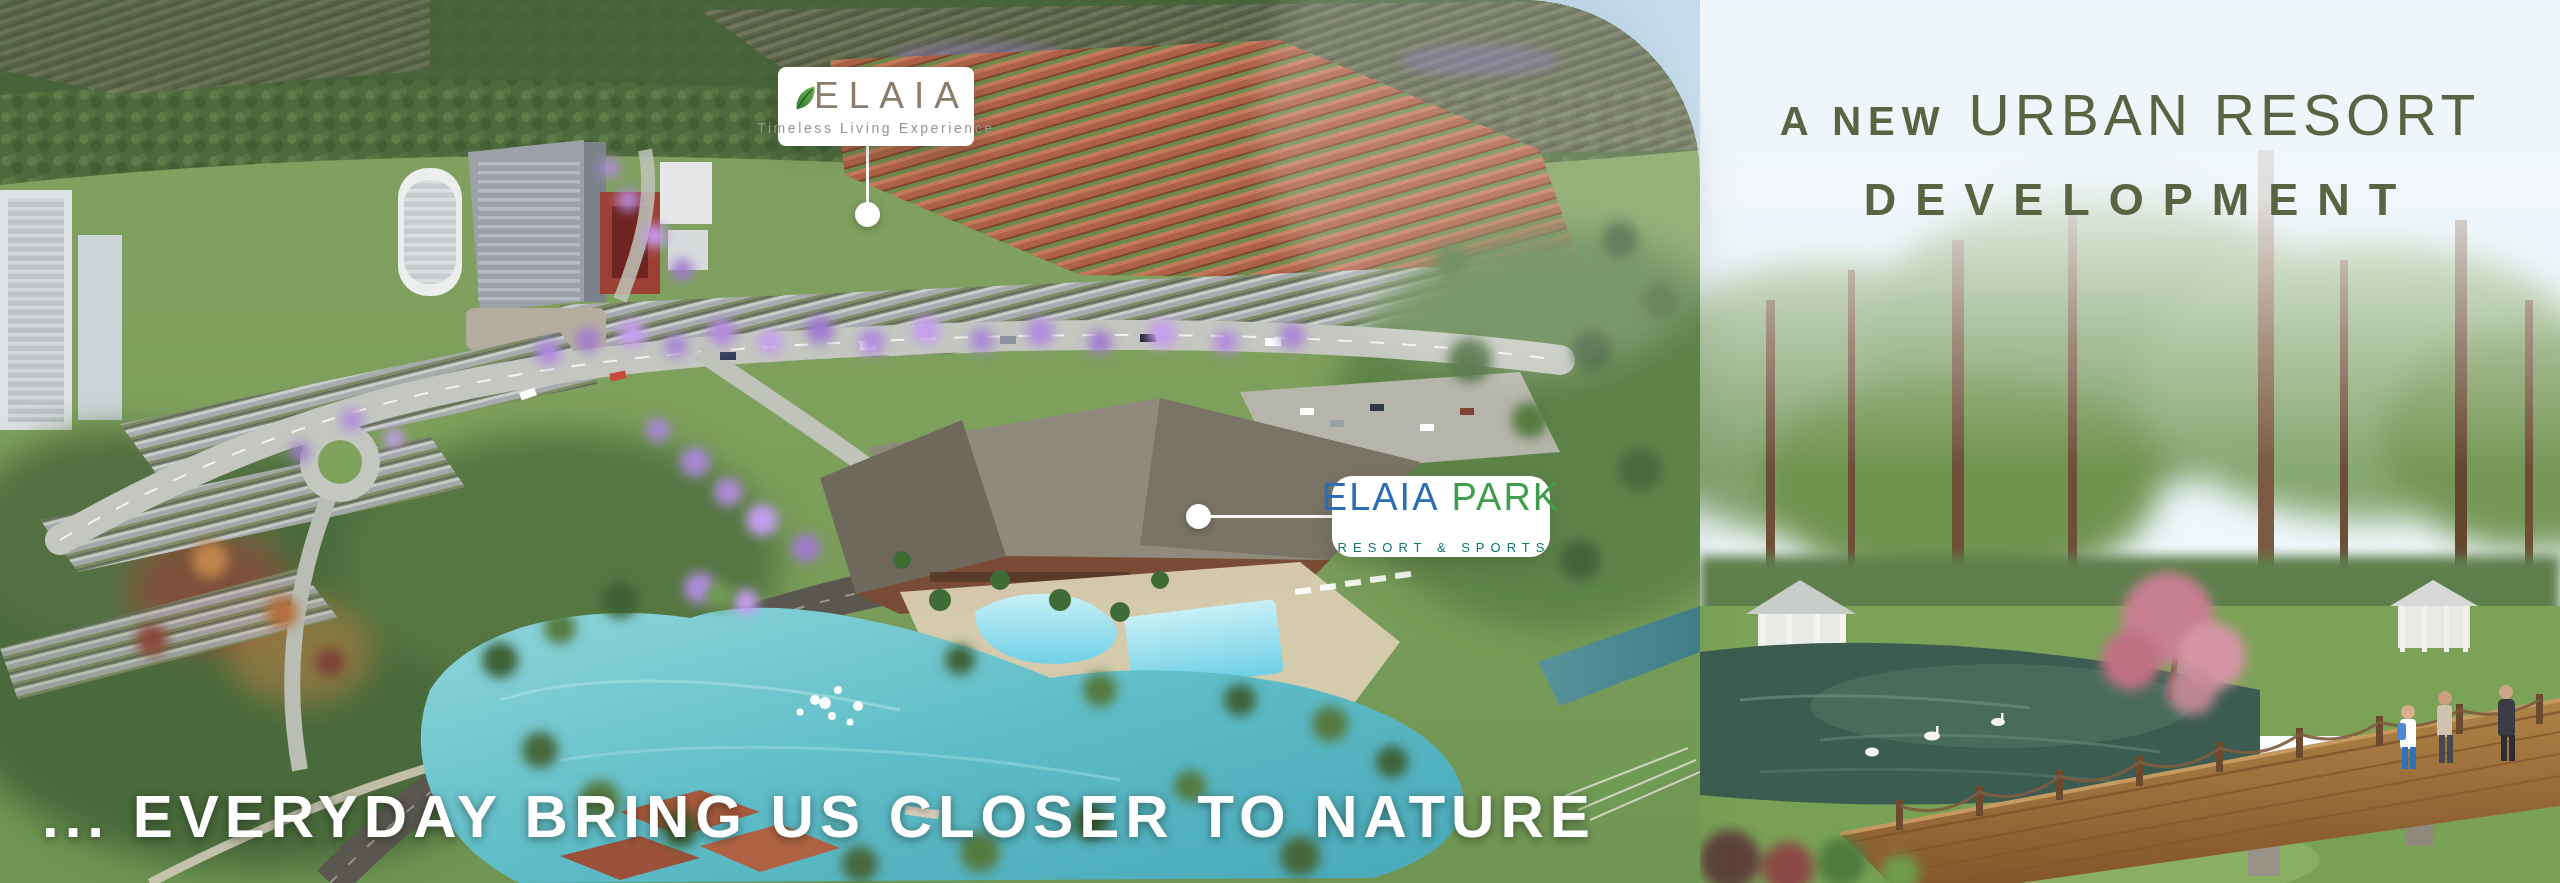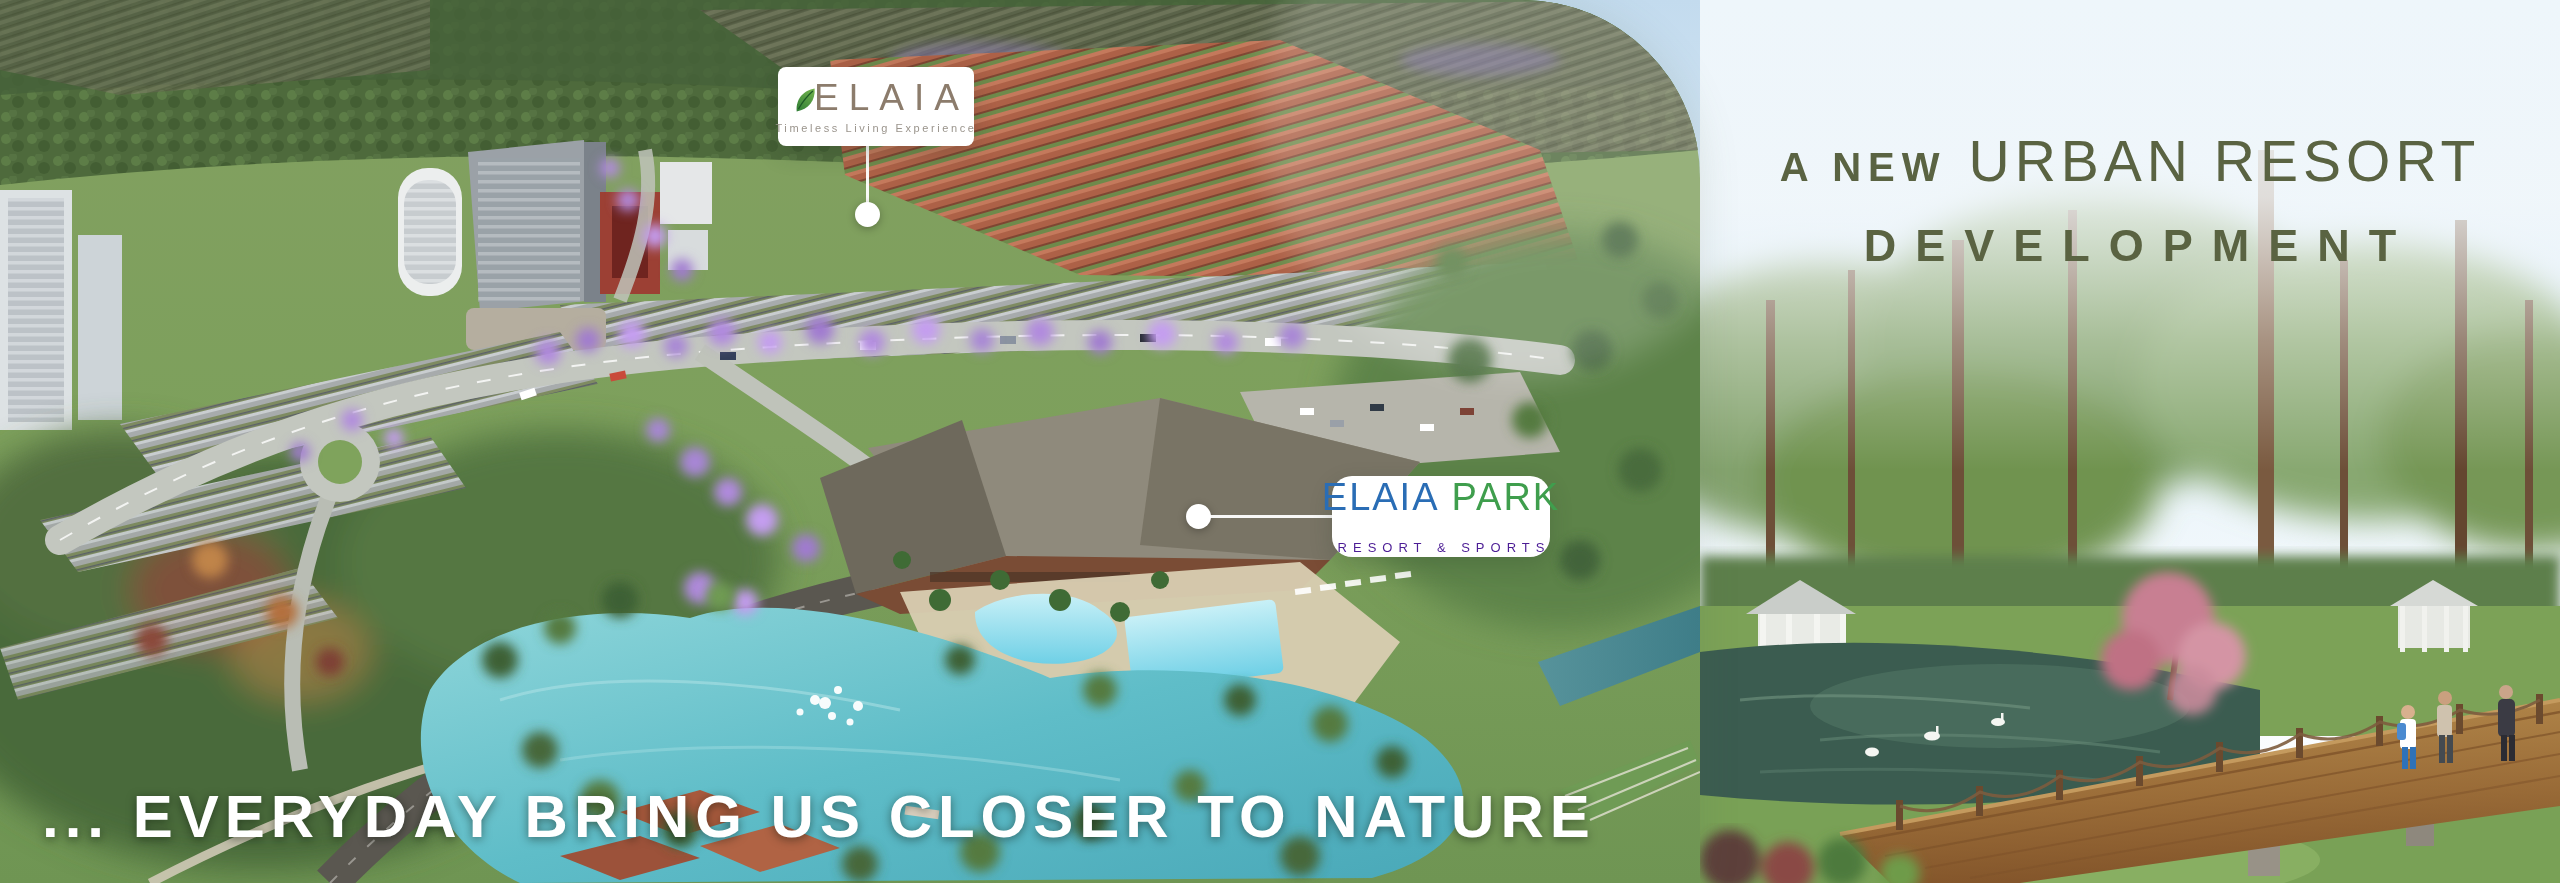--- a/index.html
+++ b/index.html
@@ -9,36 +9,36 @@
   
   #photo-right{position:absolute;left:1700px;top:0;width:860px;height:883px;}
   #photo-left{position:absolute;left:0;top:0;width:1700px;height:883px;border-top-right-radius:178px;overflow:hidden;box-shadow:0 0 40px rgba(90,110,80,.15);}
   #photo-left svg,#photo-right svg{display:block;}
   
   .badge{position:absolute;background:#ffffff;display:flex;flex-direction:column;align-items:center;justify-content:center;box-shadow:0 8px 22px rgba(40,60,40,.22);}
   #elaia-badge{left:778px;top:67px;width:196px;height:79px;border-radius:8px;}
   .elaia-row{display:flex;align-items:center;}
   .elaia-leaf{margin-right:-5px;transform:translateY(4px) rotate(-10deg);}
   .elaia-text{font-size:37px;letter-spacing:10px;margin-right:-10px;color:#8c7c6c;font-weight:500;line-height:1;}
-  .elaia-tagline{margin-top:6px;font-size:11px;letter-spacing:2.6px;color:#9a948c;white-space:nowrap;}
+  .elaia-tagline{margin-top:6px;font-size:14px;letter-spacing:2.6px;color:#9a948c;white-space:nowrap;}
   #lakepark-badge{left:1332px;top:476px;width:218px;height:81px;border-radius:20px;}
   .lakepark-row{font-size:38px;line-height:1;letter-spacing:2px;font-weight:500;}
   .lp-blue{color:#2a6db5;}
   .lp-green{color:#3f9e4d;margin-left:12px;}
-  .lakepark-sub{margin-top:24px;font-size:13px;letter-spacing:6px;margin-right:-6px;color:#4c1d95;}
+  .lakepark-sub{margin-top:24px;font-size:13px;letter-spacing:6px;margin-right:-6px;color:#0f766e;}
   
   .callout-line{position:absolute;background:rgba(255,255,255,.95);}
   #elaia-line{left:866px;top:146px;width:3px;height:57px;}
   #lakepark-line{left:1209px;top:515px;width:123px;height:3px;}
   .callout-dot{position:absolute;width:25px;height:25px;border-radius:50%;background:#ffffff;box-shadow:0 2px 8px rgba(0,0,0,.28);}
   #elaia-dot{left:855px;top:202px;}
   #lakepark-dot{left:1186px;top:504px;}
   
   #headline{position:absolute;left:1700px;top:82px;width:860px;text-align:center;color:#5a6342;}
-  .hl1{display:flex;justify-content:center;align-items:baseline;gap:22px;white-space:nowrap;margin-top:46px;}
+  .hl1{display:flex;justify-content:center;align-items:baseline;gap:22px;white-space:nowrap;}
   .hl-prefix{font-size:40px;font-weight:700;letter-spacing:7px;}
   .hl-main{font-size:57px;font-weight:400;letter-spacing:5px;}
   .hl2{margin-top:26px;font-size:45px;font-weight:600;letter-spacing:19px;margin-left:19px;white-space:nowrap;}
   
   #tagline{position:absolute;left:42px;top:782px;font-size:60px;font-weight:700;letter-spacing:6px;color:#ffffff;text-shadow:0 2px 10px rgba(10,20,10,.5);white-space:nowrap;}
 </style>
 </head>
 <body>
 
 <div id="stage">

